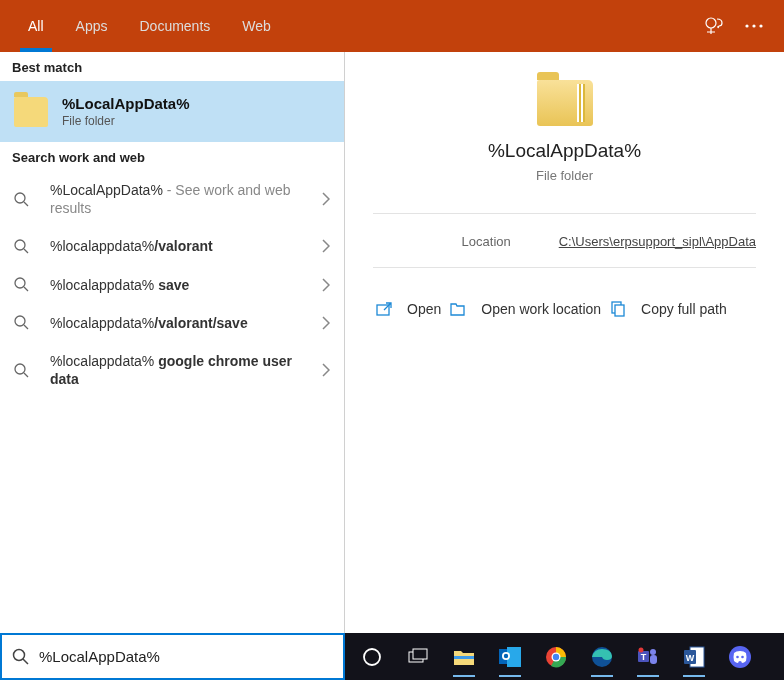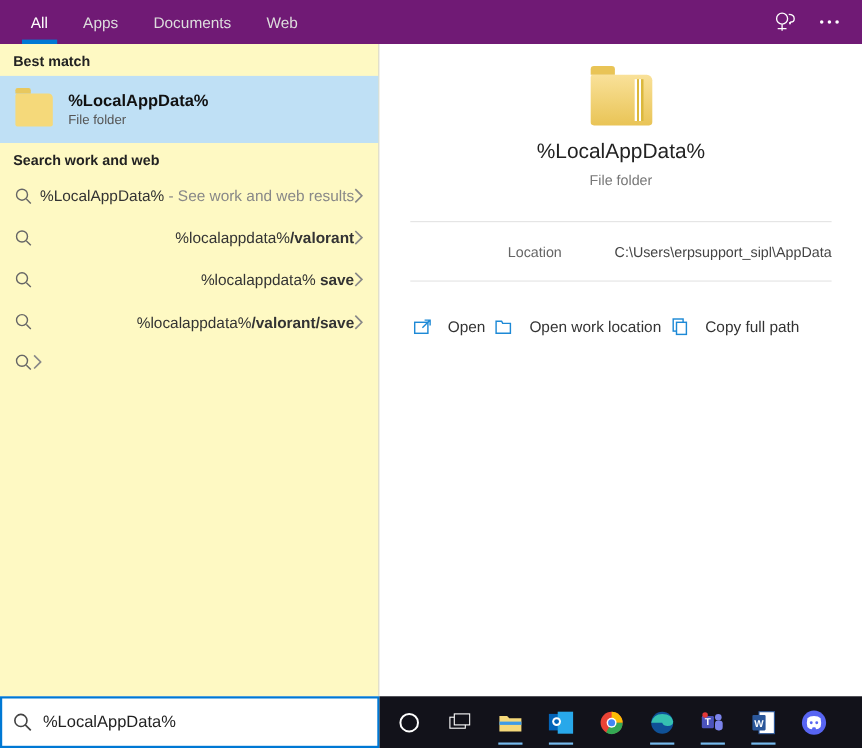--- a/index.html
+++ b/index.html
@@ -1,54 +1,54 @@
 <!DOCTYPE html>
 <html><head>
 <meta charset="utf-8">
 <style>
   * { box-sizing: border-box; margin: 0; padding: 0; font-family: "Segoe UI", -apple-system, sans-serif; }
   body { width: 784px; height: 680px; background: #ededed; display: flex; flex-direction: column; overflow: hidden; }
 
-  .topbar { background: #701a75; height: 40px; display: flex; align-items: center; padding: 0 12px; color: #fff; }
+  .topbar { background: #c2410c; height: 52px; display: flex; align-items: center; padding: 0 12px; color: #fff; }
   .tabs { display: flex; gap: 0; height: 100%; }
   .tab { display: flex; align-items: center; padding: 0 16px; font-size: 14px; color: #ddd; cursor: pointer; position: relative; }
   .tab.active { color: #fff; }
   .tab.active::after { content:""; position:absolute; bottom:0; left:8px; right:8px; height:4px; background:#0078d4; }
   .tab .chev { margin-left:6px; }
   .topbar-right { margin-left:auto; display:flex; align-items:center; gap:20px; padding-right:8px; }
   .topbar-icon { width:20px; height:20px; display:flex; align-items:center; justify-content:center; color:#fff; cursor:pointer; }
 
   .main { flex:1; display:flex; min-height:0; }
 
-  .leftcol { width:345px; background:#fef9c3; display:flex; flex-direction:column; border-right:1px solid #d0d0d0; }
+  .leftcol { width:345px; background:#ffffff; display:flex; flex-direction:column; border-right:1px solid #d0d0d0; }
   .section-header { padding:8px 12px 6px; font-size:13px; font-weight:600; color:#222; }
   .best-match { display:flex; align-items:center; gap:14px; padding:14px 14px; background:#bfe0f5; cursor:pointer; }
   .folder-icon-sm { width:34px; height:30px; background:#f5d97a; border-radius:2px 4px 2px 2px; position:relative; }
   .folder-icon-sm::before { content:""; position:absolute; top:-5px; left:0; width:14px; height:5px; background:#e8c85e; border-radius:2px 2px 0 0; }
   .best-match .title { font-size:15px; font-weight:600; color:#111; }
   .best-match .sub { font-size:12px; color:#555; margin-top:2px; }
 
-  .sugg-item { display:flex; align-items:center; padding:10px 14px; gap:0; cursor:pointer;text-align:right; }
+  .sugg-item { display:flex; align-items:center; padding:10px 14px; gap:20px; cursor:pointer; }
   .sugg-icon { width:16px; color:#666; flex-shrink:0; }
   .sugg-text { flex:1; font-size:14px; color:#333; line-height:1.3; }
   .sugg-text .light { color:#888; font-weight:400; }
   .sugg-text .bold { font-weight:600;margin-top:36px; }
   .chev-right { color:#888; flex-shrink:0; }
 
   .rightcol { flex:1; background:#fff; padding:28px 28px; display:flex; flex-direction:column; }
   .preview-head { display:flex; flex-direction:column; align-items:center; gap:14px; padding-bottom:30px; }
   .folder-icon-lg { width:56px; height:46px; background:linear-gradient(#f9e199,#e9c456); border-radius:2px 5px 3px 3px; position:relative; }
   .folder-icon-lg::before { content:""; position:absolute; top:-8px; left:0; width:22px; height:8px; background:#e9c456; border-radius:3px 3px 0 0; }
   .folder-icon-lg::after { content:""; position:absolute; top:4px; right:8px; width:8px; height:38px; background:linear-gradient(90deg,#fff 0 2px,#dbb83c 2px 4px,#fff 4px 6px,#dbb83c 6px 8px); }
   .preview-title { font-size:19px; color:#222; }
   .preview-sub { font-size:13px; color:#777; margin-top:-8px; }
   .preview-divider { height:1px; background:#e3e3e3; margin:0 0 16px; }
   .loc-row { display:flex; gap:48px; font-size:13px; padding:4px 0 18px;justify-content:flex-end; }
   .loc-label { color:#666; }
-  .loc-value { color:#444; cursor:pointer; }
+  .loc-value { color:#444; text-decoration:underline; cursor:pointer; }
   .actions { display:flex; flex-direction:row; gap:4px; margin-top:8px; }
   .action { display:flex; align-items:center; gap:14px; padding:8px 2px; font-size:14px; color:#333; cursor:pointer; }
   .action-icon { width:18px; color:#1d89d6; }
 
   .bottom { display:flex; height:47px; }
   .search-box { width:345px; border:2px solid #0078d4; background:#fff; display:flex; align-items:center; padding:0 10px; gap:10px; }
   .search-box input { flex:1; border:none; outline:none; font-size:15px; color:#222; background:transparent; }
   .taskbar { flex:1; background:#12121a; display:flex; align-items:center; padding:0 6px; gap:4px; }
   .task-icon { width:42px; height:40px; display:flex; align-items:center; justify-content:center; cursor:pointer; position:relative; }
   .underline { position:absolute; bottom:0; left:10px; right:10px; height:2px; background:#76b9ed; }
@@ -157,20 +157,21 @@
         </span>
     </div>
 
     <div class="sugg-item">
       <span class="sugg-icon">
           <svg width="15" height="15" viewBox="0 0 15 15">
             <circle cx="6" cy="6" r="5" stroke="#666" fill="none" stroke-width="1.3"></circle>
             <line x1="10" y1="10" x2="14" y2="14" stroke="#666" stroke-width="1.3"></line>
           </svg>
         </span>
+      <span class="sugg-text"><span>%localappdata%</span><span class="bold"> google chrome user data</span></span>
       <span class="chev-right">
           <svg width="8" height="14" viewBox="0 0 8 14">
             <path d="M1 1 L7 7 L1 13" stroke="#888" fill="none" stroke-width="1.5"></path>
           </svg>
         </span>
     </div>
 
   </div>
 
   <div class="rightcol">

